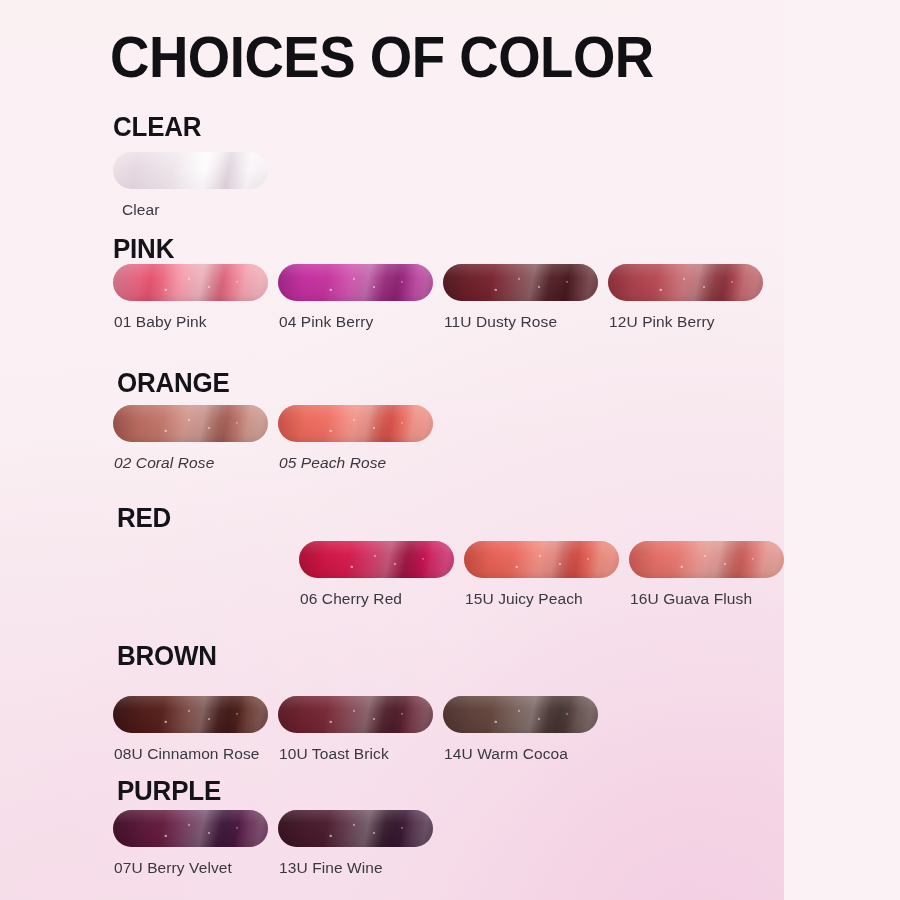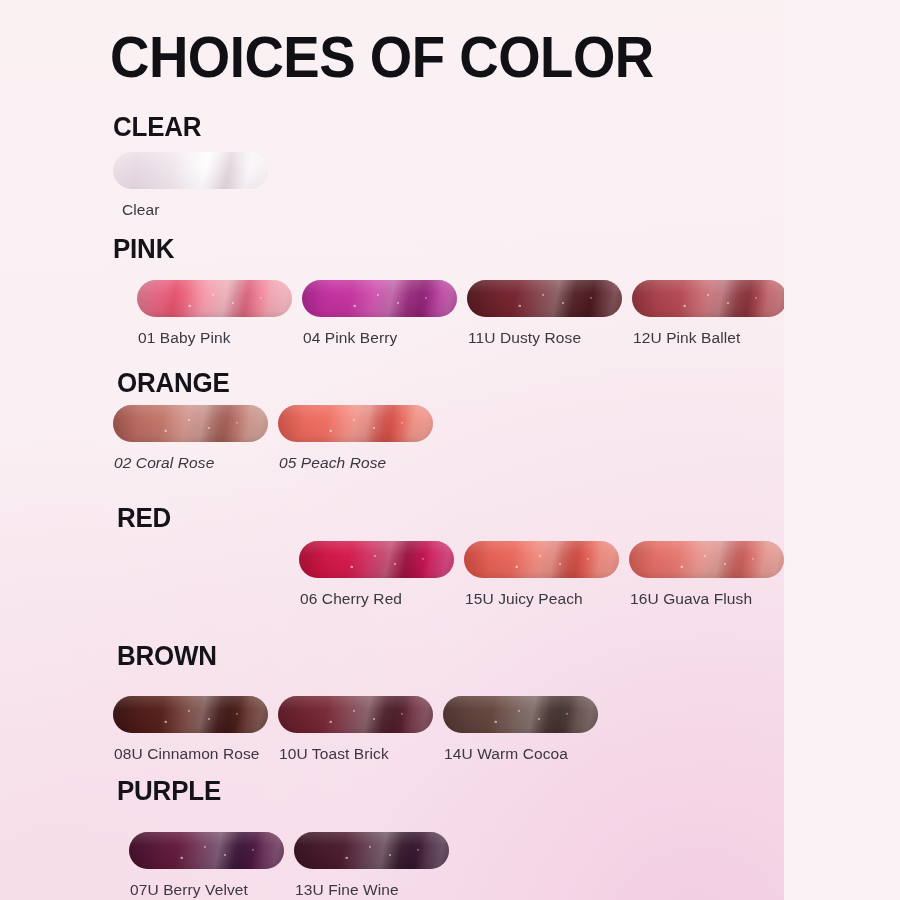--- a/index.html
+++ b/index.html
@@ -171,21 +171,21 @@
               <div class="sheen"></div>
               <div class="specks"></div>
               <div class="topglow"></div>
             </div>
             <div class="swatch-label indented">Clear</div>
           </div>
         </div>
       </div>
       <div class="section">
         <div class="section-heading" style="position: absolute; left: 113px; top: 234px;">PINK</div>
-        <div class="swatch-row" style="top: 280px; margin-left: 24px;">
+        <div class="swatch-row" style="top: 264px;">
           <div class="swatch-cell">
             <div class="swatch">
               <div class="base" style="background: linear-gradient(100deg, rgb(243, 137, 159) 0%, rgb(239, 111, 140) 12%, rgb(232, 83, 111) 25%, rgb(244, 135, 155) 42%, rgb(247, 159, 174) 56%, rgb(232, 101, 127) 70%, rgb(246, 160, 174) 84%, rgb(247, 169, 182) 100%);"></div>
               <div class="shade"></div>
               <div class="sheen"></div>
               <div class="specks"></div>
               <div class="topglow"></div>
             </div>
             <div class="swatch-label">01 Baby Pink</div>
           </div>
@@ -210,21 +210,21 @@
             <div class="swatch-label">11U Dusty Rose</div>
           </div>
           <div class="swatch-cell">
             <div class="swatch">
               <div class="base" style="background: linear-gradient(100deg, rgb(158, 53, 64) 0%, rgb(172, 65, 75) 16%, rgb(185, 76, 85) 34%, rgb(194, 86, 94) 50%, rgb(156, 58, 68) 64%, rgb(139, 47, 57) 74%, rgb(192, 90, 98) 86%, rgb(184, 81, 89) 100%);"></div>
               <div class="shade"></div>
               <div class="sheen"></div>
               <div class="specks"></div>
               <div class="topglow"></div>
             </div>
-            <div class="swatch-label">12U Pink Ballet</div>
+            <div class="swatch-label">12U Pink Berry</div>
           </div>
         </div>
       </div>
       <div class="section">
         <div class="section-heading" style="position: absolute; left: 117px; top: 368px;">ORANGE</div>
         <div class="swatch-row" style="top: 405px; font-style: italic;">
           <div class="swatch-cell">
             <div class="swatch">
               <div class="base" style="background: linear-gradient(100deg, rgb(176, 91, 82) 0%, rgb(187, 106, 95) 14%, rgb(196, 119, 107) 32%, rgb(203, 131, 120) 48%, rgb(184, 106, 96) 62%, rgb(168, 93, 85) 72%, rgb(205, 142, 131) 86%, rgb(196, 134, 124) 100%);"></div>
               <div class="shade"></div>
@@ -311,21 +311,21 @@
               <div class="sheen"></div>
               <div class="specks"></div>
               <div class="topglow"></div>
             </div>
             <div class="swatch-label">14U Warm Cocoa</div>
           </div>
         </div>
       </div>
       <div class="section">
         <div class="section-heading" style="position: absolute; left: 117px; top: 776px;">PURPLE</div>
-        <div class="swatch-row" style="top: 832px; margin-left: 16px;">
+        <div class="swatch-row" style="top: 810px;">
           <div class="swatch-cell">
             <div class="swatch">
               <div class="base" style="background: linear-gradient(100deg, rgb(74, 19, 48) 0%, rgb(86, 21, 54) 14%, rgb(102, 27, 62) 32%, rgb(90, 23, 64) 48%, rgb(68, 18, 58) 60%, rgb(58, 16, 54) 72%, rgb(92, 28, 72) 86%, rgb(85, 26, 68) 100%);"></div>
               <div class="shade"></div>
               <div class="sheen"></div>
               <div class="specks"></div>
               <div class="topglow"></div>
             </div>
             <div class="swatch-label">07U Berry Velvet</div>
           </div>

